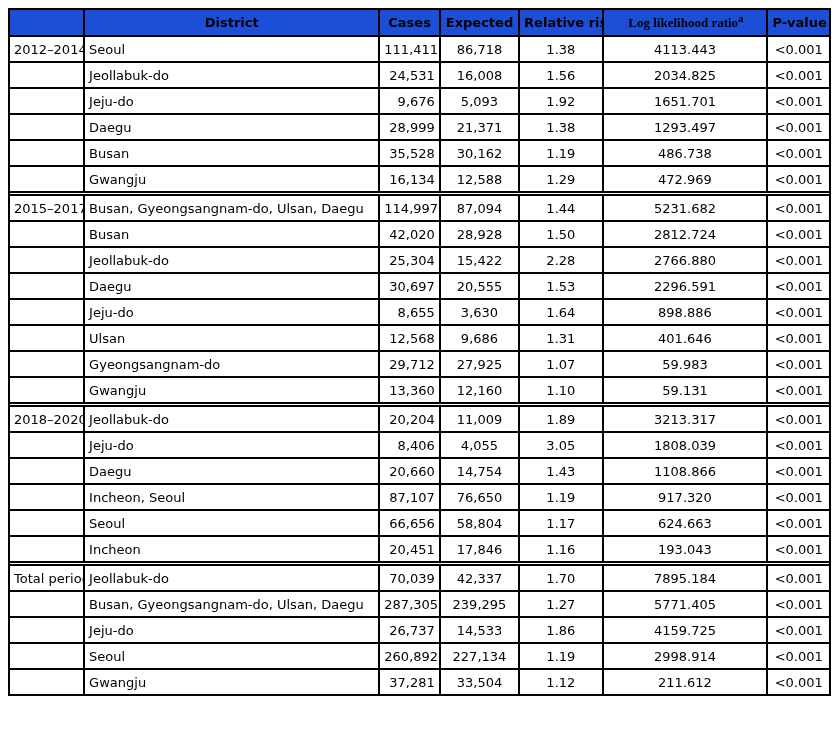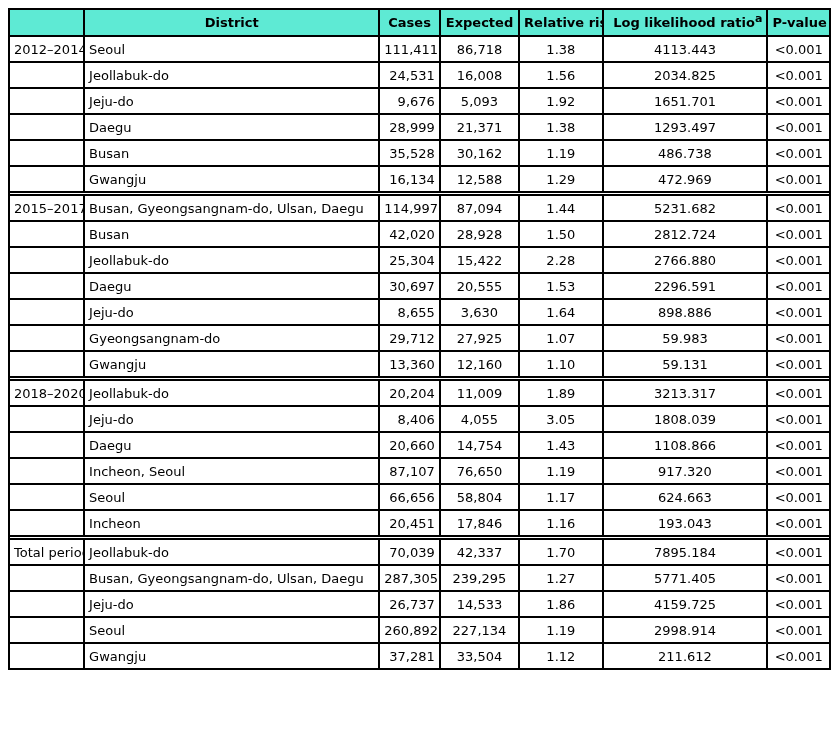--- a/index.html
+++ b/index.html
@@ -25,26 +25,26 @@
   .stats-table th, .stats-table td {
     border: 2px solid #000000;
     height: 26px;
     padding: 0 4px;
     vertical-align: middle;
     white-space: nowrap;
     overflow: hidden;
     box-sizing: border-box;
   }
   .stats-table thead th {
-    background: #5eead4;
+    background: #1d4ed8;
     font-weight: bold;
     text-align: center;
     height: 27px;
   }
-  .stats-table thead th.h-llr { text-align: right; padding-left: 6px; }
+  .stats-table thead th.h-llr { text-align: center; padding-left: 6px; font-family: Liberation Serif, serif; }
   .stats-table thead th.h-llr sup {
     font-size: 11px;
     line-height: 0;
     vertical-align: super;
   }
   .col-period   { width: 72px;  text-align: left;  }
   .col-district { width: 283px; text-align: left; padding-left: 6px; }
   .col-cases    { width: 58px;  text-align: right; }
   .col-expected { width: 76px;  text-align: center; padding-right: 7px; }
   .col-rr       { width: 80px;  text-align: center; }
@@ -183,20 +183,29 @@
           <td class="col-period"></td>
           <td class="col-district">Jeju-do</td>
           <td class="col-cases">8,655</td>
           <td class="col-expected">3,630</td>
           <td class="col-rr">1.64</td>
           <td class="col-llr">898.886</td>
           <td class="col-p">&lt;0.001</td>
         </tr>
         <tr>
           <td class="col-period"></td>
+          <td class="col-district">Ulsan</td>
+          <td class="col-cases">12,568</td>
+          <td class="col-expected">9,686</td>
+          <td class="col-rr">1.31</td>
+          <td class="col-llr">401.646</td>
+          <td class="col-p">&lt;0.001</td>
+        </tr>
+        <tr>
+          <td class="col-period"></td>
           <td class="col-district">Gyeongsangnam-do</td>
           <td class="col-cases">29,712</td>
           <td class="col-expected">27,925</td>
           <td class="col-rr">1.07</td>
           <td class="col-llr">59.983</td>
           <td class="col-p">&lt;0.001</td>
         </tr>
         <tr>
           <td class="col-period"></td>
           <td class="col-district">Gwangju</td>

